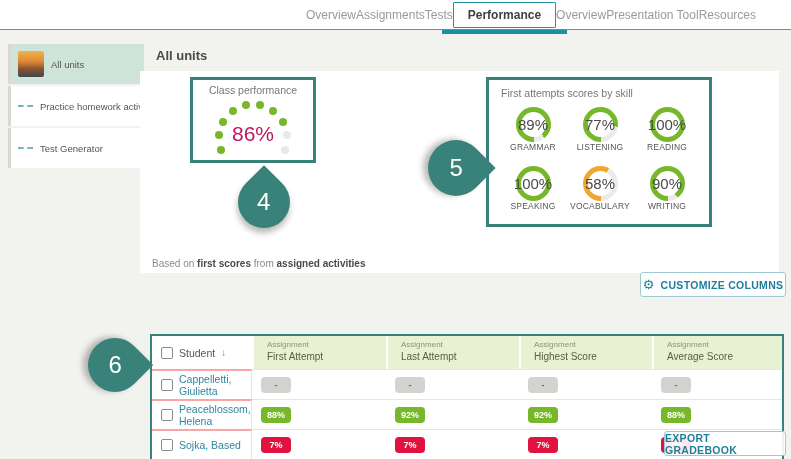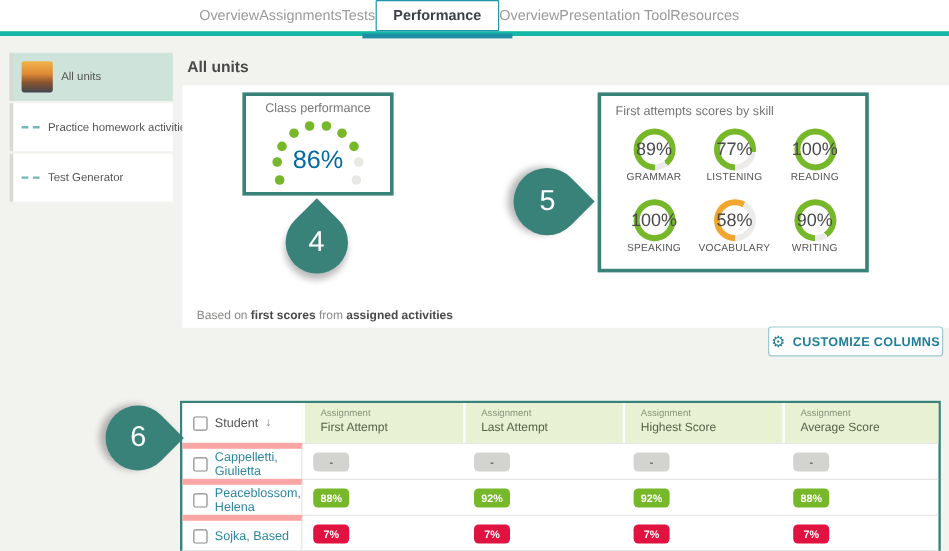--- a/index.html
+++ b/index.html
@@ -2,51 +2,51 @@
 <html><head>
 <meta charset="utf-8">
 <style>
   * { margin:0; padding:0; box-sizing:border-box; }
   html,body { width:791px; height:459px; }
   body { font-family:"Liberation Sans","DejaVu Sans",sans-serif; background:#f2f2ef; overflow:hidden; }
   .screen { position:relative; width:791px; height:459px; }
 
   
   .topnav { position:absolute; top:0; left:0; right:0; height:30px; background:#fff;
-            border-bottom:4px solid #14b8a6; display:flex; align-items:center;
-            justify-content:center; padding:0 35px 0 26px; z-index:5; }
+            border-bottom:1px solid #14b8a6; display:flex; align-items:center;
+            justify-content:flex-end; padding:0 35px 0 26px; z-index:5; }
   .tab { font-size:12px; color:#9a9a98; cursor:pointer; white-space:nowrap; }
   .tab.active { color:#3c4146; font-weight:bold; border:1px solid #2195a8; background:#fff;
                 padding:5px 14px; position:relative; border-radius:1px; }
   .tab.active .underline { position:absolute; left:-12px; right:-12px; bottom:-7px; height:4px;
                 background:#1e8fa3; }
 
   
   .sidebar { position:absolute; left:8px; top:44px; width:136px; }
   .side-item { height:40px; margin-bottom:2px; background:#fff; border-left:3px solid #d8d8d5;
                display:flex; align-items:center; gap:7px; padding:0 4px 0 7px;
                font-size:9.5px; color:#555; white-space:nowrap; cursor:pointer; }
   .side-item.selected { background:#cee3da; }
   .thumb { width:26px; height:26px; border-radius:2px; flex:0 0 26px;
            background:linear-gradient(180deg,#f0b44a 0%,#e08a35 40%,#8a5430 68%,#41454f 100%); }
   .dashes { width:15px; flex:0 0 15px; border-top:2px dashed #76b4bc; }
 
   
   .page-title { position:absolute; left:156px; top:48px; font-size:13px; font-weight:bold; color:#4a4a4a; }
-  .panel { position:absolute; left:152px; top:71px; width:639px; height:202px; background:#fff; }
+  .panel { position:absolute; left:140px; top:71px; width:639px; height:202px; background:#fff; }
 
   
   .card-cp { position:absolute; left:50px; top:6px; width:126px; height:86px;
              border:3px solid #38827a; background:#fff; }
   .card-cp-title { margin-top:4px; text-align:center; font-size:10.5px; color:#777; }
   .gauge { position:absolute; left:5px; top:14px; width:110px; height:64px; }
   .gauge-dot { position:absolute; width:8px; height:8px; border-radius:50%; background:#e9e9e4; }
   .gauge-dot.on { background:#76b82a; }
   .gauge-value { position:absolute; left:0; right:0; top:28px; text-align:center;
-                 font-size:21px; color:#0369a1; }
+                 font-size:21px; color:#be185d; }
 
   
   .card-sk { position:absolute; left:346px; top:6px; width:226px; height:150px;
              border:3px solid #38827a; background:#fff; }
   .card-sk-title { margin:7px 0 0 12px; font-size:10.5px; color:#777; }
   .skills-grid { position:absolute; left:12px; top:27px; display:grid;
                  grid-template-columns:repeat(3,64px); grid-column-gap:3px; grid-row-gap:14px; }
   .skill { display:flex; flex-direction:column; align-items:center; }
   .donut { position:relative; width:35px; height:35px; border-radius:50%; }
   .donut-val { position:absolute; inset:5px; background:#fff; border-radius:50%;
@@ -83,21 +83,21 @@
                grid-template-columns:100px 134px 133px 133px 1fr;margin-top:32px; }
   .th-student { height:33px; background:#fff; display:flex; align-items:center; gap:6px;
                 padding-left:9px; }
   .th-student .lbl { font-size:10.5px; color:#555; }
   .th-student .sort { font-size:10px; color:#888; cursor:pointer; }
   .th-green { height:33px; background:#e8f2d2; border-left:2px solid #fff;
               padding:4px 0 0 13px; }
   .th-green .small { display:block; font-size:8px; color:#88937a; }
   .th-green .name { display:block; font-size:10px; color:#55604a; margin-top:2px; }
   .td-student { height:30px; display:flex; align-items:center; gap:6px; padding-left:9px;
-                border-top:5px solid #fca5a5; border-right:1px solid #e6e6e3; }
+                border-top:2px solid #fca5a5; border-right:1px solid #e6e6e3; }
   .td-student .sname { font-size:10.5px; color:#2e86a0; cursor:pointer; }
   .td-score { height:30px; display:flex; align-items:center; border-top:1px solid #e6e6e3; }
   .cb { width:12px; height:12px; border:1px solid #8a8a8a; border-radius:2px; background:#fff;
         flex:0 0 12px; cursor:pointer; }
   .badge { margin-left:9px; min-width:30px; padding:3px 6px; border-radius:4px;
            text-align:center; font-size:9px; font-weight:bold; color:#fff; }
   .badge.none { background:#d3d3d0; color:#666; min-width:30px; }
   .badge.good { background:#76b82a; }
   .badge.bad  { background:#e0123f; }
 </style>
@@ -279,14 +279,17 @@
         <span class="badge bad">7%</span>
       </div>
       <div class="td-score">
         <span class="badge bad">7%</span>
       </div>
       <div class="td-score">
         <span class="badge bad">7%</span>
       </div>
     </div>
 
+  <div class="btn" id="btn-export">
+    <span>EXPORT GRADEBOOK</span>
+  </div>
 
 </div>
 
 </body></html>

